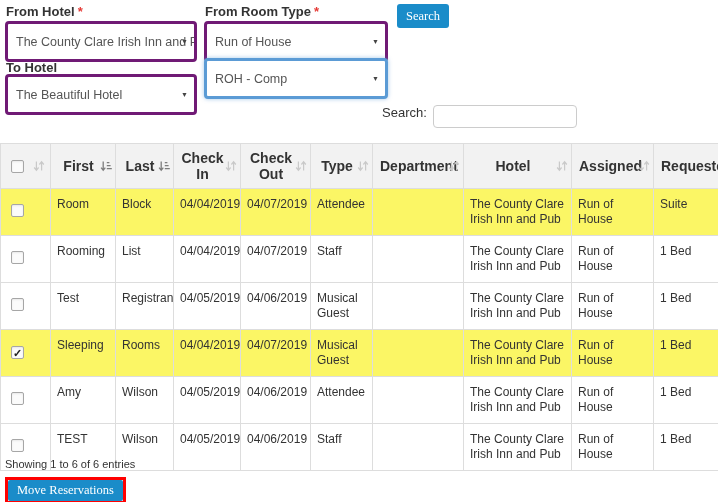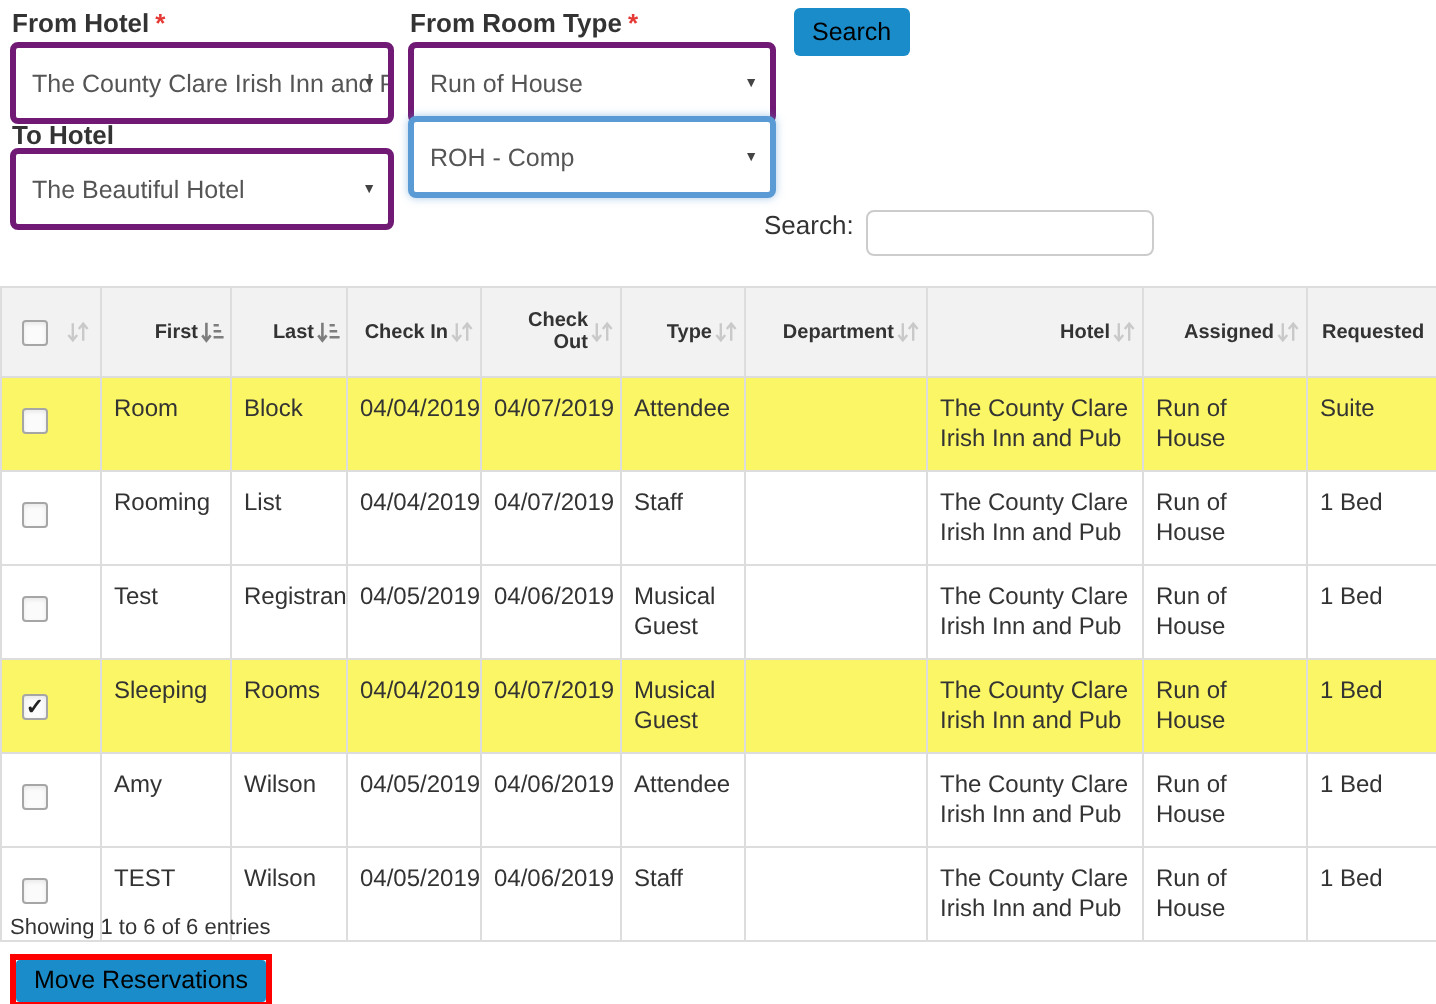--- a/index.html
+++ b/index.html
@@ -16,35 +16,35 @@
   .screen{position:relative;width:718px;height:502px;background:#fff;overflow:hidden}
 
   
   .fld-label{position:absolute;font-size:13px;font-weight:bold;color:#333;white-space:nowrap}
   .req{color:#e53935;font-weight:bold;margin-left:3px}
   .sel{position:absolute;height:41px;border:3px solid #701a75;border-radius:4px;background:#fff;
        display:flex;align-items:center;padding:0 20px 0 8px;font-size:12.5px;color:#555;
        white-space:nowrap;overflow:hidden;cursor:pointer}
   .sel .arrow{position:absolute;right:6px;top:50%;transform:translateY(-52%);font-size:7px;color:#444}
   .sel.focused{border-color:var(--focus);box-shadow:0 0 4px rgba(91,155,213,.55)}
-  .btn{background:var(--blue);color:#000000;border:none;border-radius:3px;font-size:12.5px;
-       padding:4px 9px;font-family:Liberation Sans, sans-serif;cursor:pointer;line-height:15px}
+  .btn{background:var(--blue);color:#ffffff;border:none;border-radius:3px;font-size:12.5px;
+       padding:4px 9px;font-family:Liberation Serif, serif;cursor:pointer;line-height:15px}
   #search-btn{position:absolute;left:397px;top:4px;height:24px}
 
   .dt-search{position:absolute;top:105px;left:382px;display:flex;align-items:flex-start;font-size:13px;color:#333}
   .dt-search input{margin-left:6px;width:144px;height:23px;border:1px solid #ccc;border-radius:4px;
        font-family:inherit;font-size:12.5px;padding:0 6px;outline:none}
 
   
   table{position:absolute;top:143px;left:0;width:718px;border-collapse:collapse;table-layout:fixed;
         font-size:12px;color:var(--text)}
   col.c0{width:50px}col.c1{width:65px}col.c2{width:58px}col.c3{width:67px}col.c4{width:70px}
   col.c5{width:62px}col.c6{width:91px}col.c7{width:108px}col.c8{width:82px}col.c9{width:65px}
   th,td{border:1px solid var(--border)}
-  th{background:var(--headbg);font-size:10px;font-weight:bold;text-align:right;
+  th{background:var(--headbg);font-size:14px;font-weight:bold;text-align:center;
      padding:6px 16px 6px 7px;height:45px;vertical-align:middle;position:relative;overflow:hidden;cursor:pointer}
   th .sort-wrap{position:absolute;right:3px;top:50%;transform:translateY(-50%);line-height:0}
   th .th-check{display:flex;align-items:center}
   td{padding:8px 6px;height:44px;vertical-align:top;line-height:15px;overflow:hidden}
   tr.hl td{background:var(--yellow)}
   td.cbcell{vertical-align:middle;padding-left:10px}
   .cb{display:inline-block;width:13px;height:13px;border:1px solid #a6a6a6;border-radius:2px;
       background:#fbfbfb;box-shadow:inset 0 1px 2px rgba(0,0,0,.08);cursor:pointer;
       font-size:11px;line-height:12px;text-align:center;color:#222;font-weight:bold}
   .th-check .cb{margin-right:9px}

